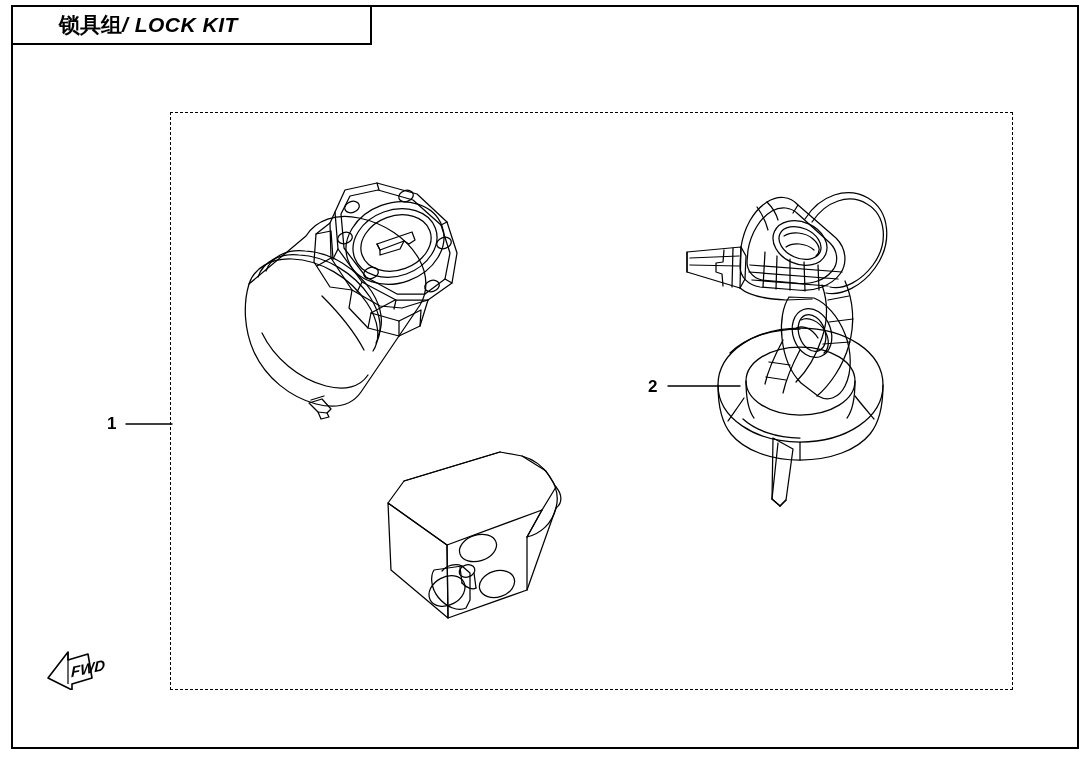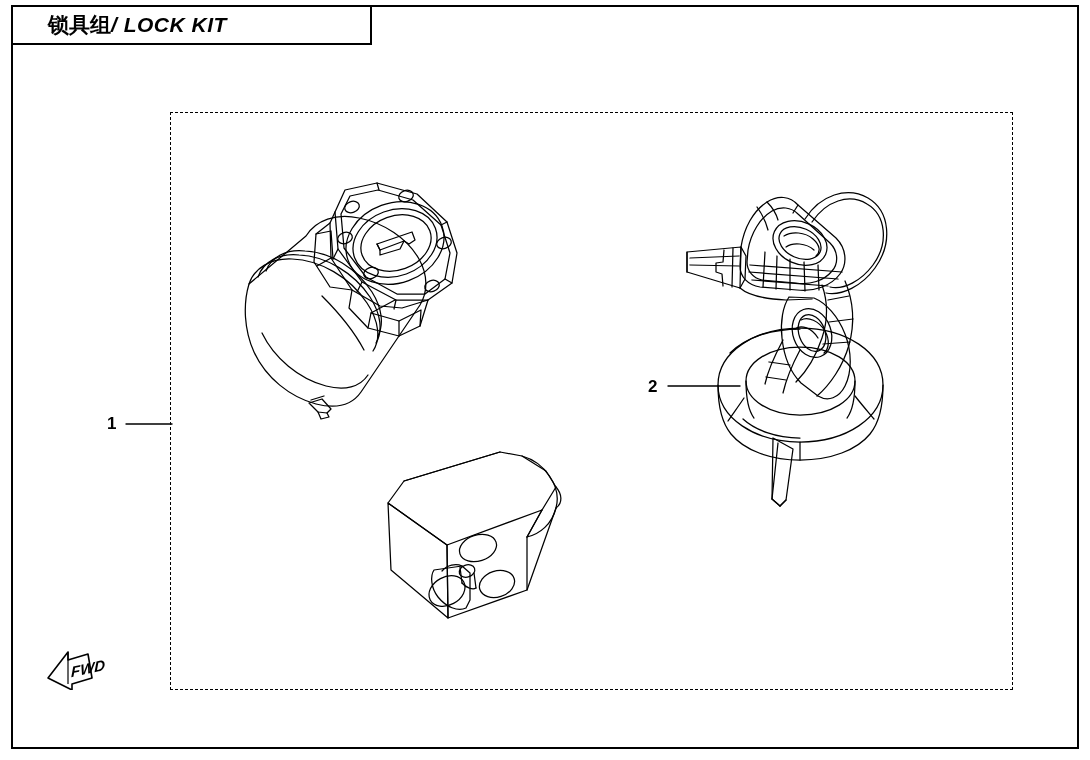--- a/index.html
+++ b/index.html
@@ -36,27 +36,27 @@
     width: 361px;
     height: 40px;
     border: 2px solid #000;
     box-sizing: border-box;
     background: #fff;
     display: flex;
     align-items: center;
     z-index: 5;
   }
   .title-text {
+    padding-left: 46px;
     font-size: 21px;
     font-weight: bold;
     letter-spacing: 0px;
     color: #000;
     white-space: nowrap;
     font-family: "DejaVu Sans", "Liberation Sans", sans-serif;
-    margin-left: 35px;
   }
   .title-text .latin {
     font-family: "Liberation Sans", sans-serif;
     font-style: italic;
     font-weight: bold;
     letter-spacing: 0.5px;
   }
   
   .dashed-region {
     position: absolute;

